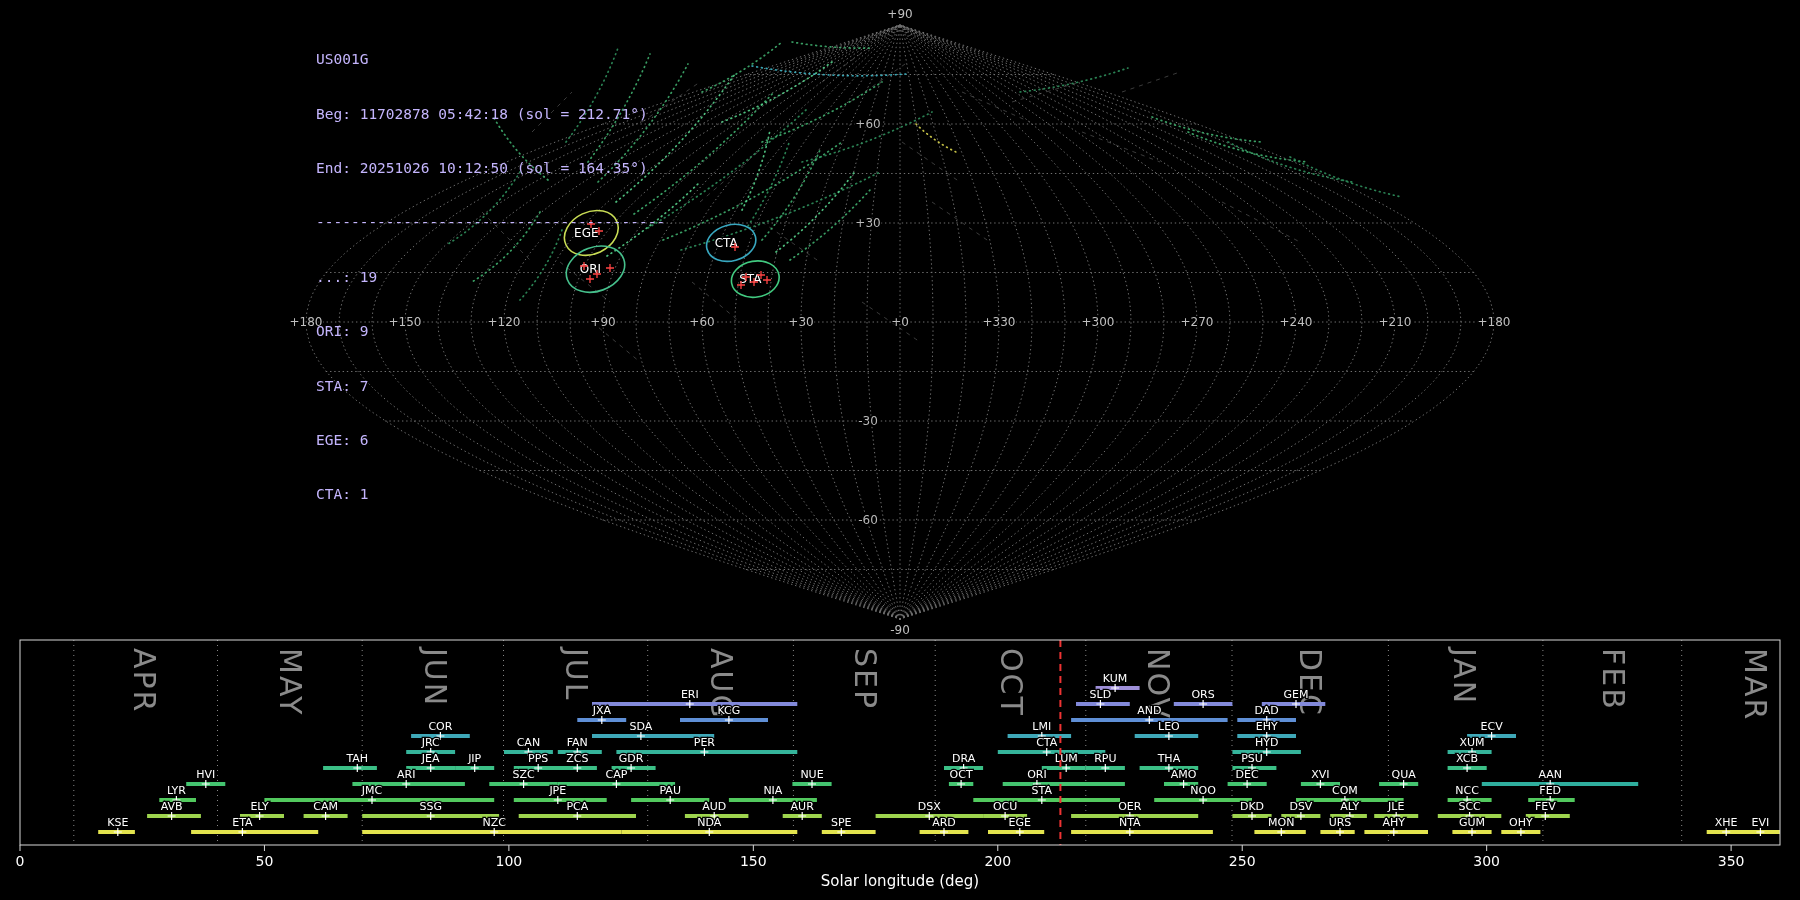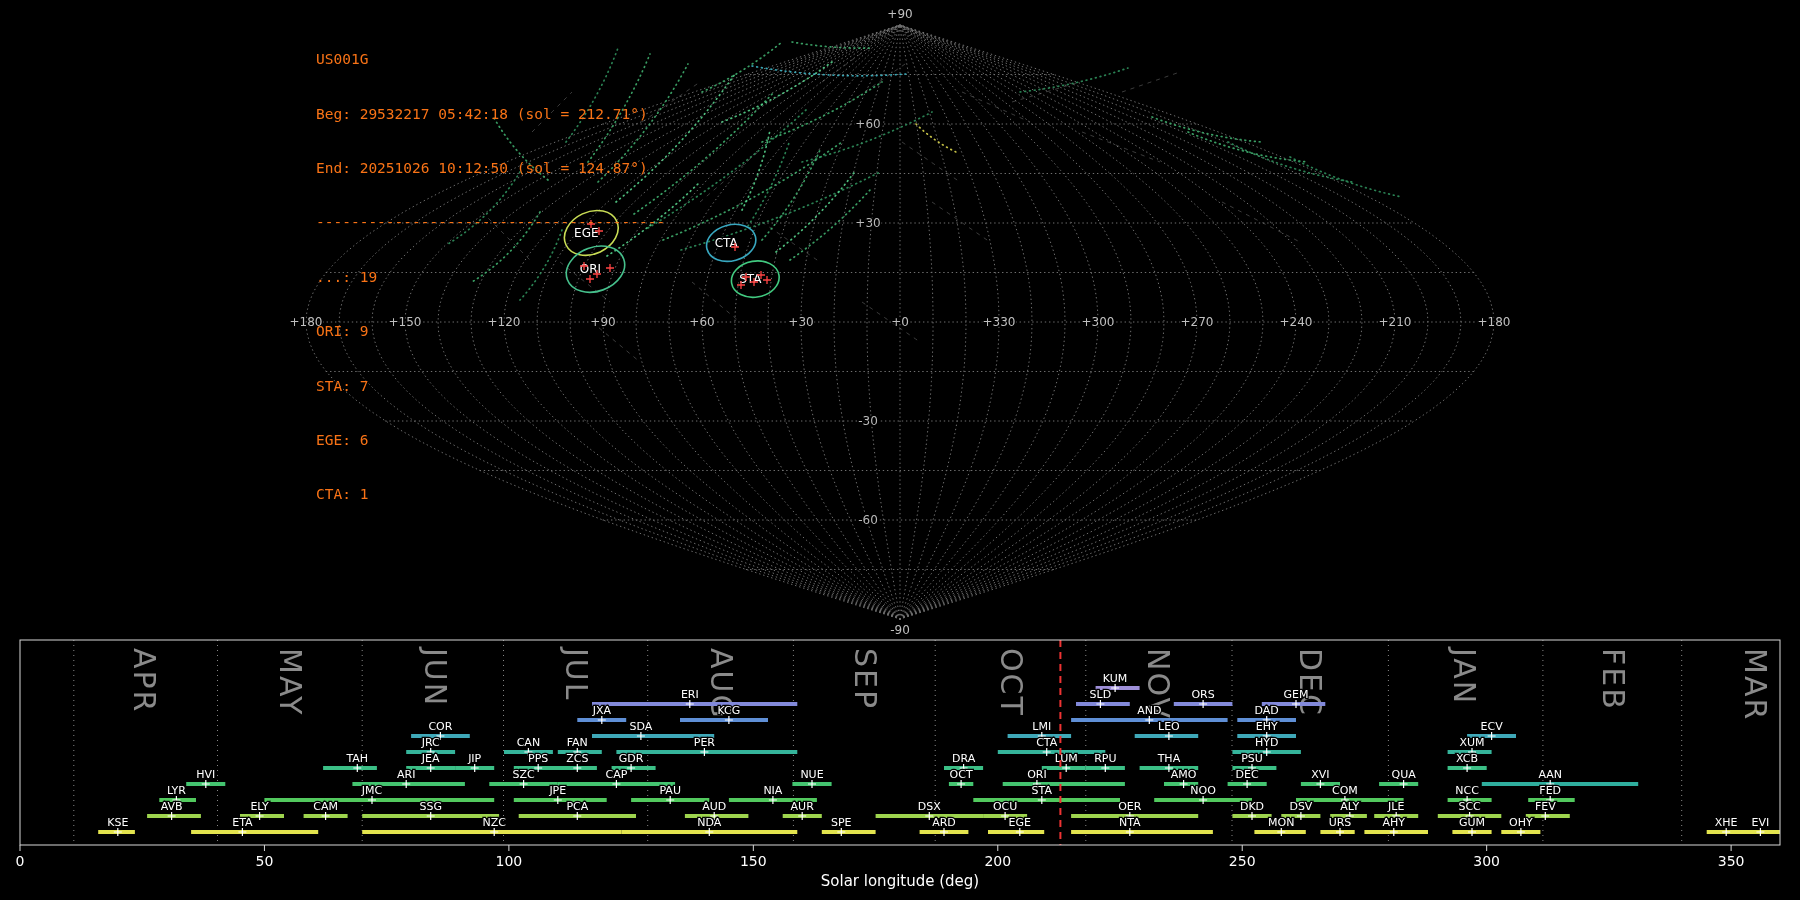--- a/index.html
+++ b/index.html
@@ -1,29 +1,29 @@
 <!DOCTYPE html>
 <html><head>
 <meta charset="utf-8">
 <style>
   html,body{margin:0;padding:0;background:#000;width:1800px;height:900px;overflow:hidden;}
   #app{position:relative;width:1800px;height:900px;font-family:"DejaVu Sans",sans-serif;}
   #scene{position:absolute;left:0;top:0;}
-  .info{position:absolute;left:316px;top:14px;color:#f97316;z-index:2;
+  .info{position:absolute;left:316px;top:14px;color:#c4b5fd;z-index:2;
         font-family:"DejaVu Sans Mono",monospace;font-size:14.5px;line-height:1.25;white-space:pre;}
   text{font-family:"DejaVu Sans",sans-serif;}
 </style>
 </head>
 <body>
 
 <div id="app">
   <div class="info">
     <div>US001G</div>
-    <div>Beg: 29532217 05:42:18 (sol = 212.71°)</div>
-    <div>End: 20251026 10:12:50 (sol = 124.87°)</div>
+    <div>Beg: 11702878 05:42:18 (sol = 212.71°)</div>
+    <div>End: 20251026 10:12:50 (sol = 164.35°)</div>
     <div>----------------------------------------</div>
     <div>...: 19</div>
     <div>ORI: 9</div>
     <div>STA: 7</div>
     <div>EGE: 6</div>
     <div>CTA: 1</div>
   </div>
   <svg id="scene" width="1800" height="900" viewBox="0 0 1800 900">
       <g>
         <g stroke="#a0a0a0" stroke-width="1" fill="none" stroke-dasharray="0.6 3.6" stroke-linecap="round" opacity="0.7">

